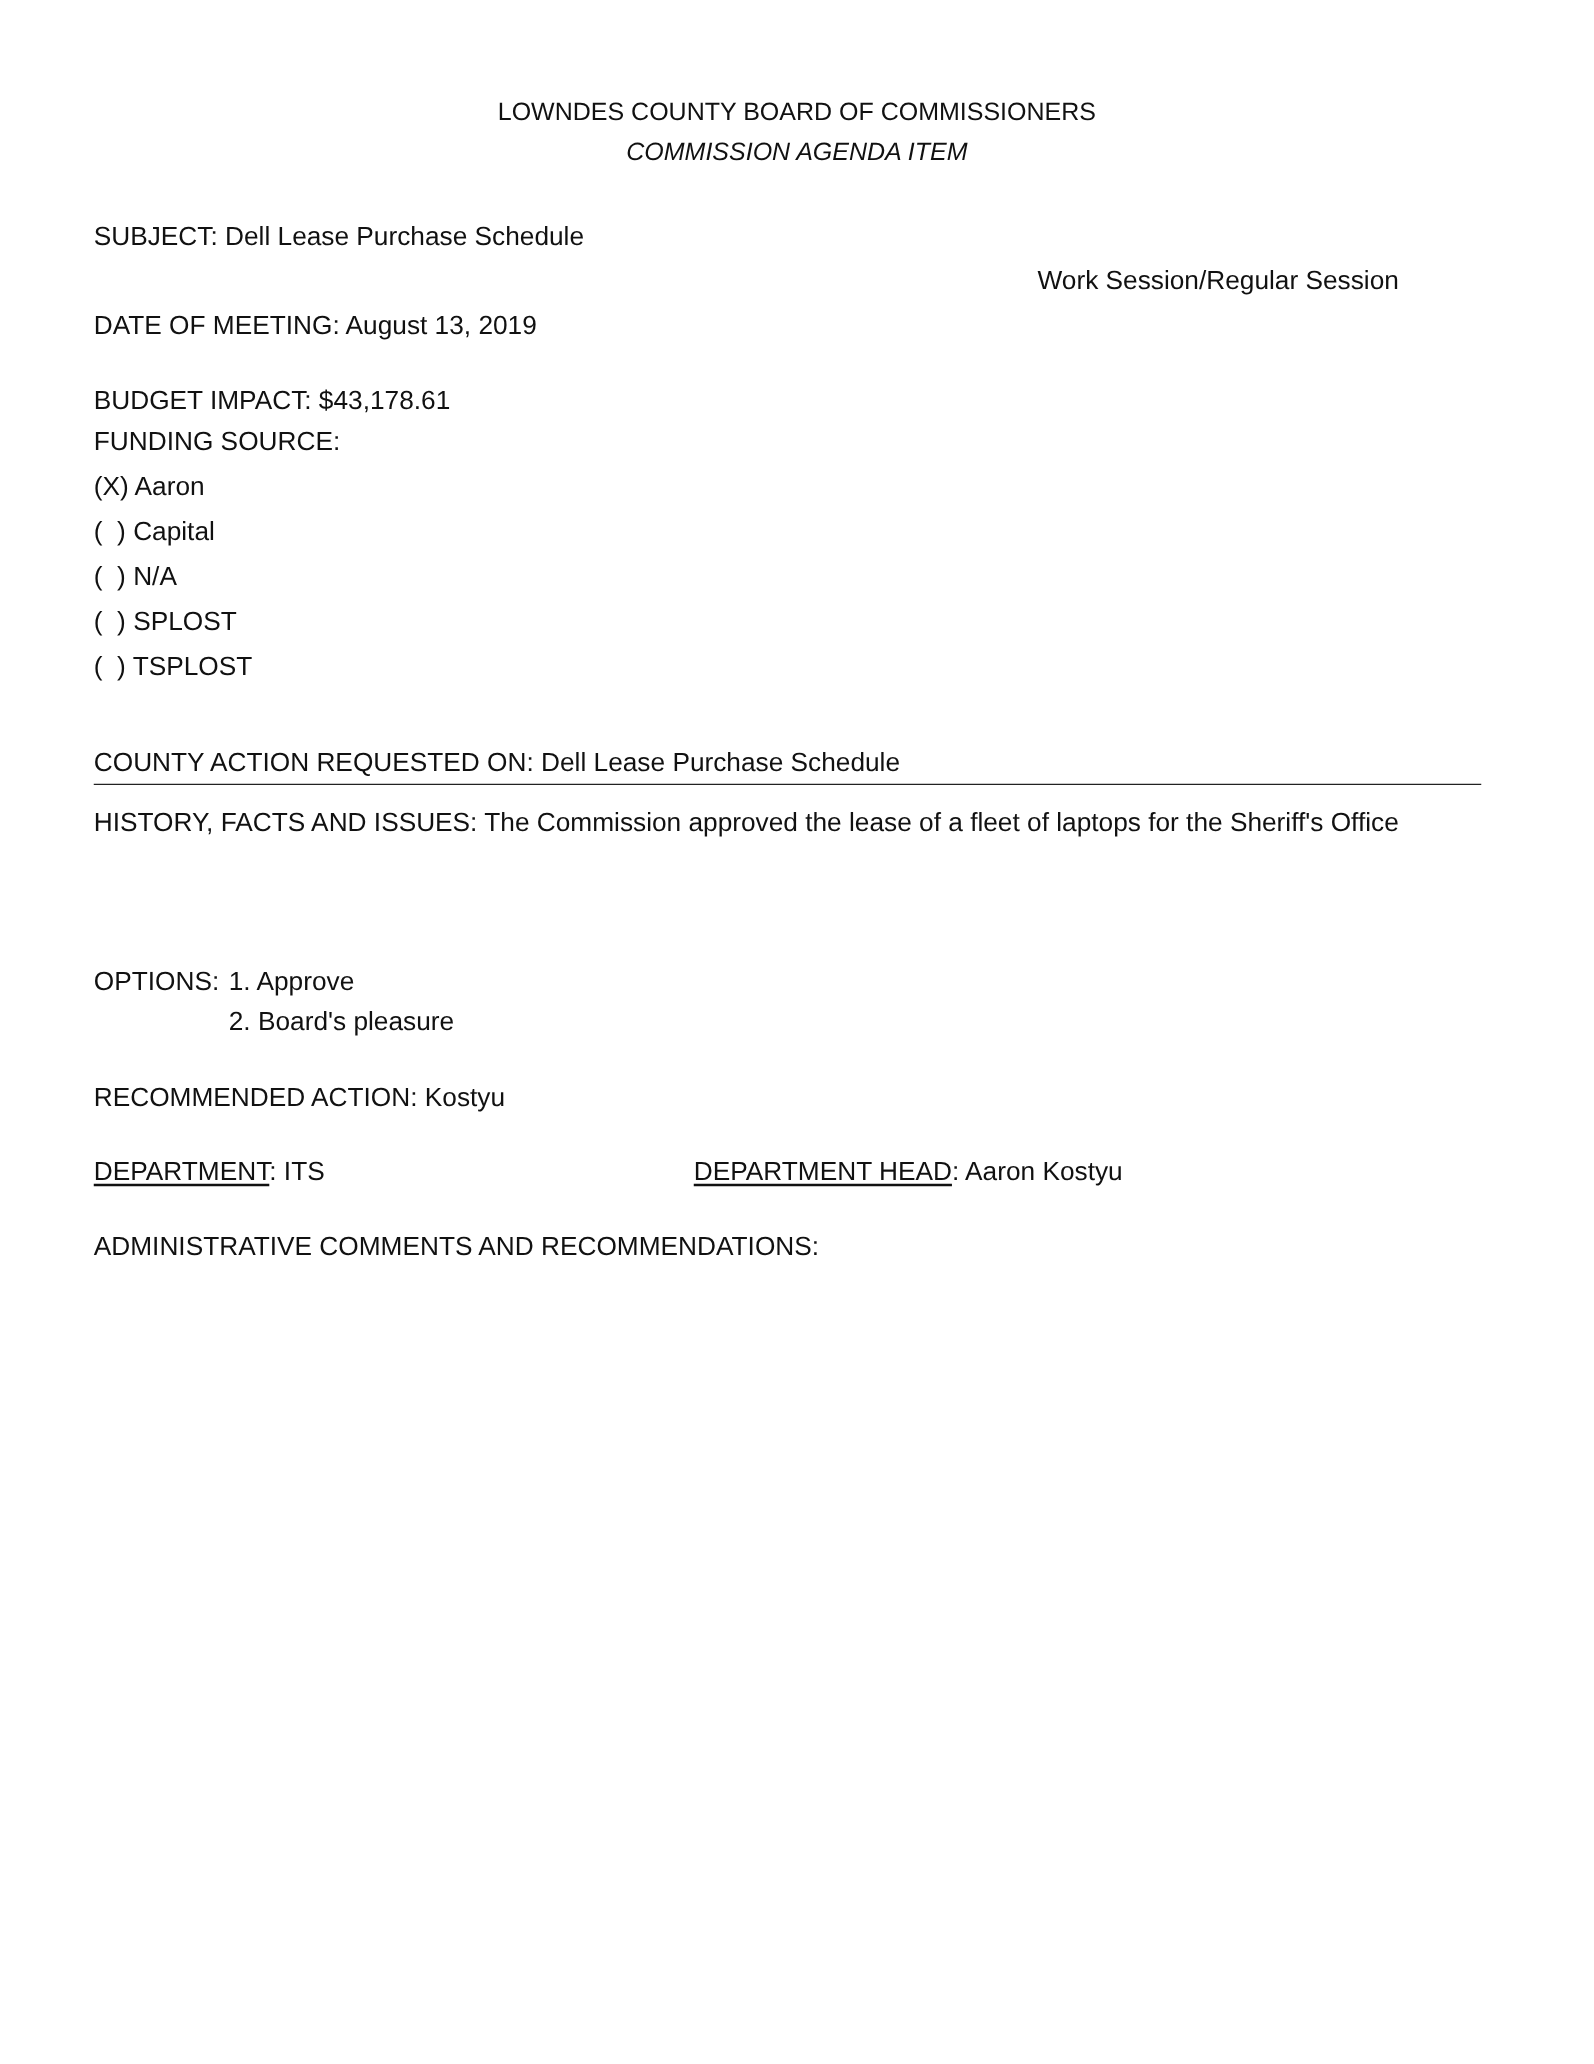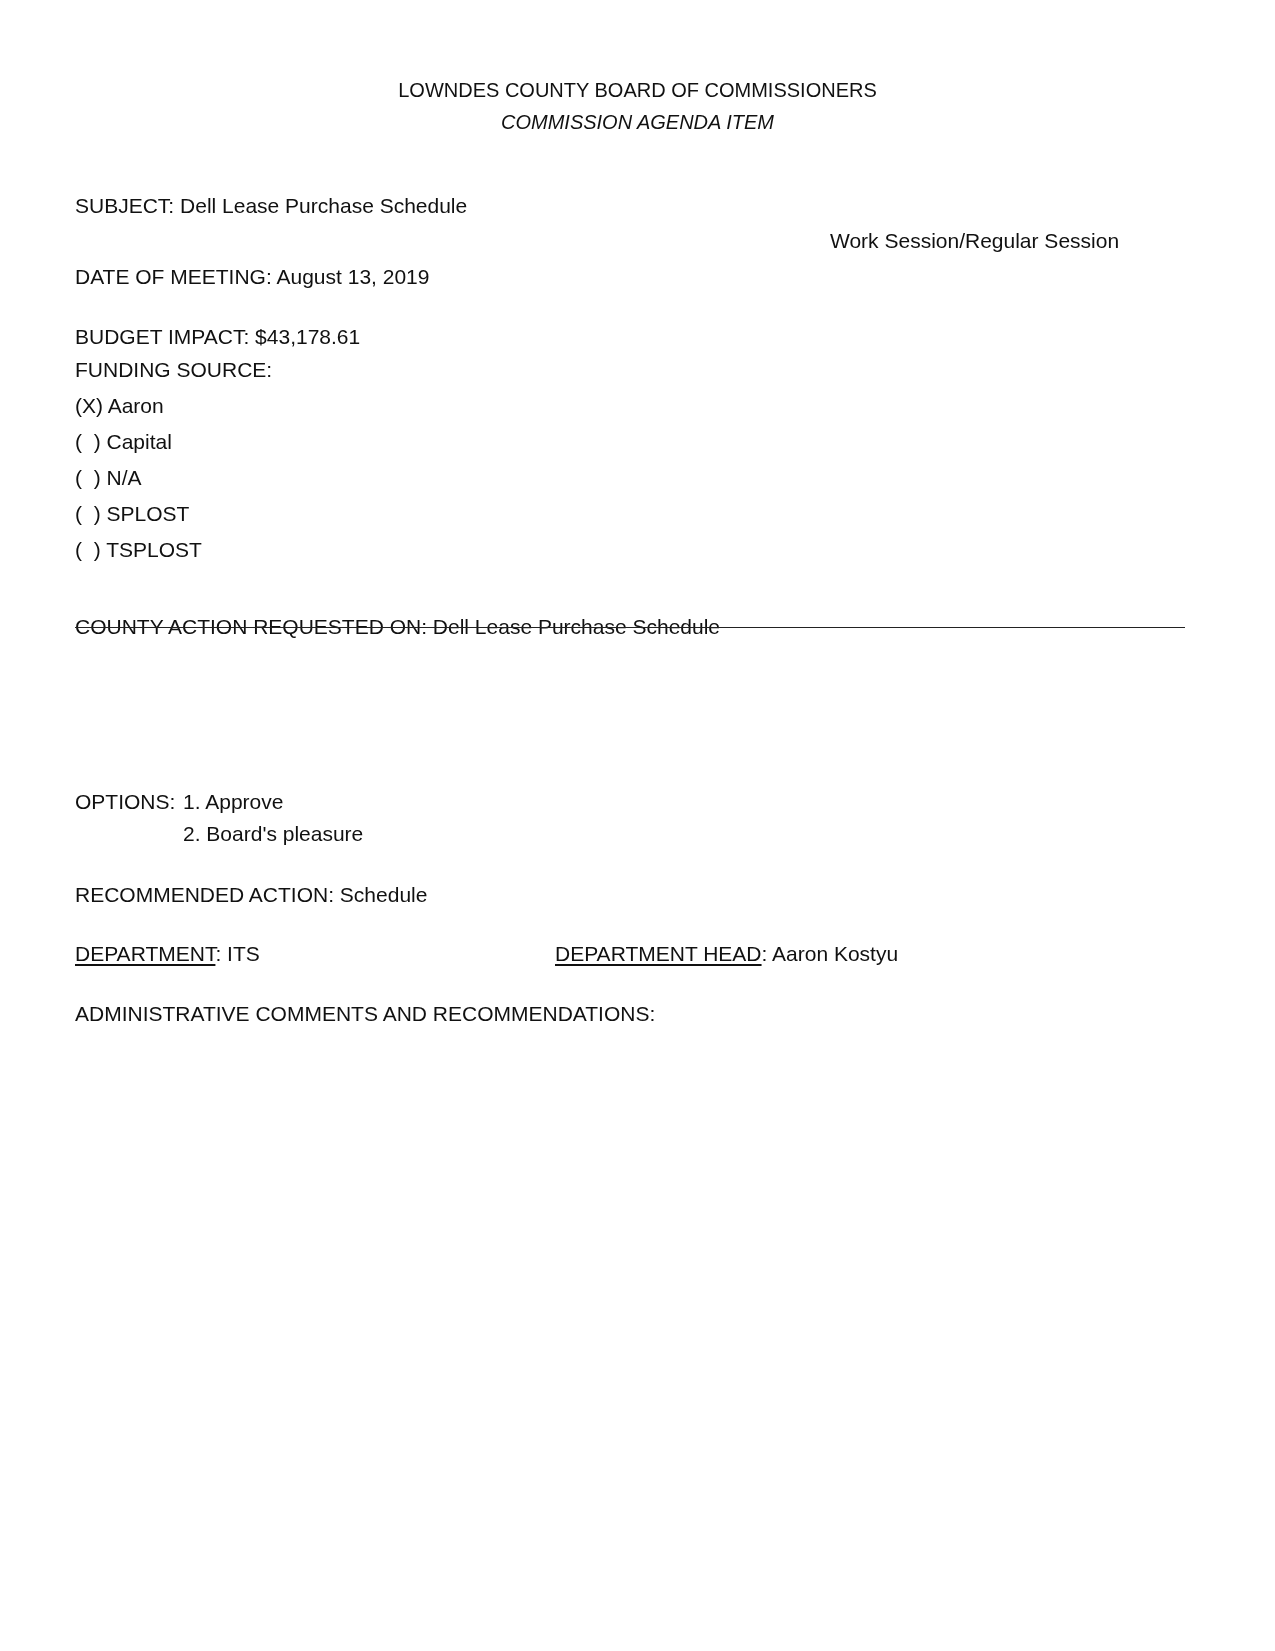--- a/index.html
+++ b/index.html
@@ -10,21 +10,21 @@
     body {
       width: 1275px;
       height: 1651px;
       position: relative;
       overflow: hidden;
       font-family: "Liberation Sans", "DejaVu Sans", sans-serif;
       color: #111111;
       font-size: 21px;
       line-height: 1.2;
     }
-    .abs { position: absolute; white-space: nowrap; margin-top: 16px; }
+    .abs { position: absolute; white-space: nowrap; }
     .title-line {
       position: absolute;
       left: 0;
       width: 1275px;
       text-align: center;
       font-size: 20px;
     }
     .u { text-decoration: underline; text-underline-offset: 3px; }
     .rule {
       position: absolute;
@@ -94,29 +94,30 @@
   </div>
 
   <div class="abs" style="left:75px; top:598px;">
     <span>COUNTY ACTION REQUESTED ON:</span>
     <span>Dell Lease Purchase Schedule</span>
   </div>
 
   <div class="rule"></div>
 
   <div class="para">
+    <span><span style="display:inline;">HISTORY, FACTS AND ISSUES:</span> <span style="display:inline;">The Commission approved the lease of a fleet of laptops for the Sheriff's Office</span></span>
   </div>
 
   <div class="abs" style="left:75px; top:773px;">OPTIONS:</div>
   <div class="abs" style="left:183px; top:773px;">1. Approve</div>
   <div class="abs" style="left:183px; top:805px;">2. Board's pleasure</div>
 
   <div class="abs" style="left:75px; top:866px;">
     <span>RECOMMENDED ACTION:</span>
-    <span>Schedule</span>
+    <span>Kostyu</span>
   </div>
 
   <div class="abs" style="left:75px; top:925px;">
     <span class="u">DEPARTMENT</span><span>: ITS</span>
   </div>
 
   <div class="abs" style="left:555px; top:925px;">
     <span class="u">DEPARTMENT HEAD</span><span>: Aaron Kostyu</span>
   </div>
 

